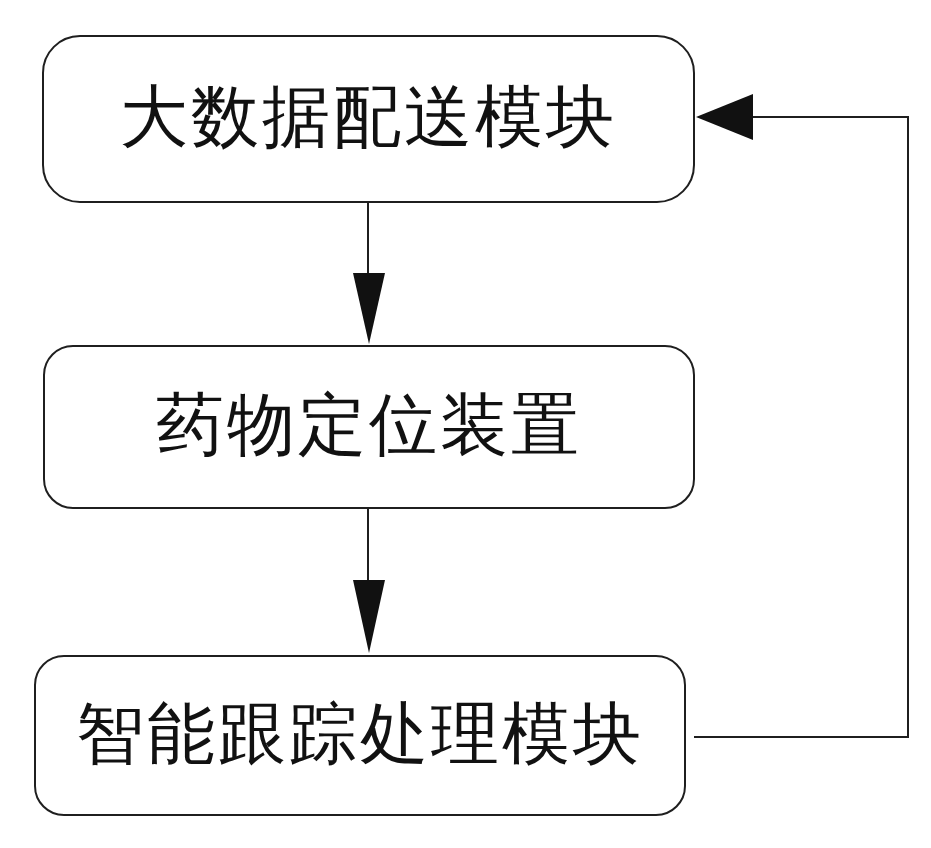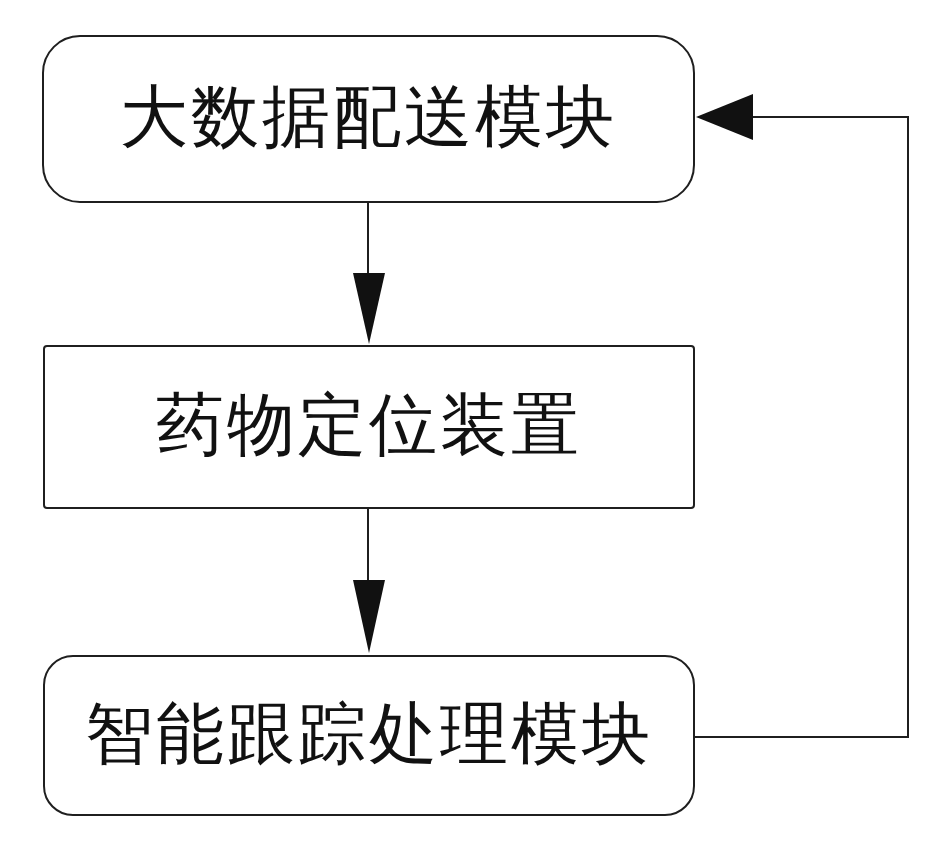--- a/index.html
+++ b/index.html
@@ -48,24 +48,24 @@
     top: 35px;
     width: 653px;
     height: 168px;
     border-radius: 38px;
   }
   .node-2 {
     left: 43px;
     top: 345px;
     width: 652px;
     height: 164px;
-    border-radius: 4px;
+    border-radius: 30px;
   }
   .node-3 {
-    left: 43px;
+    left: 34px;
     top: 655px;
     width: 652px;
     height: 161px;
     border-radius: 30px;
   }
 </style>
 </head>
 <body>
 
 <div class="canvas">

